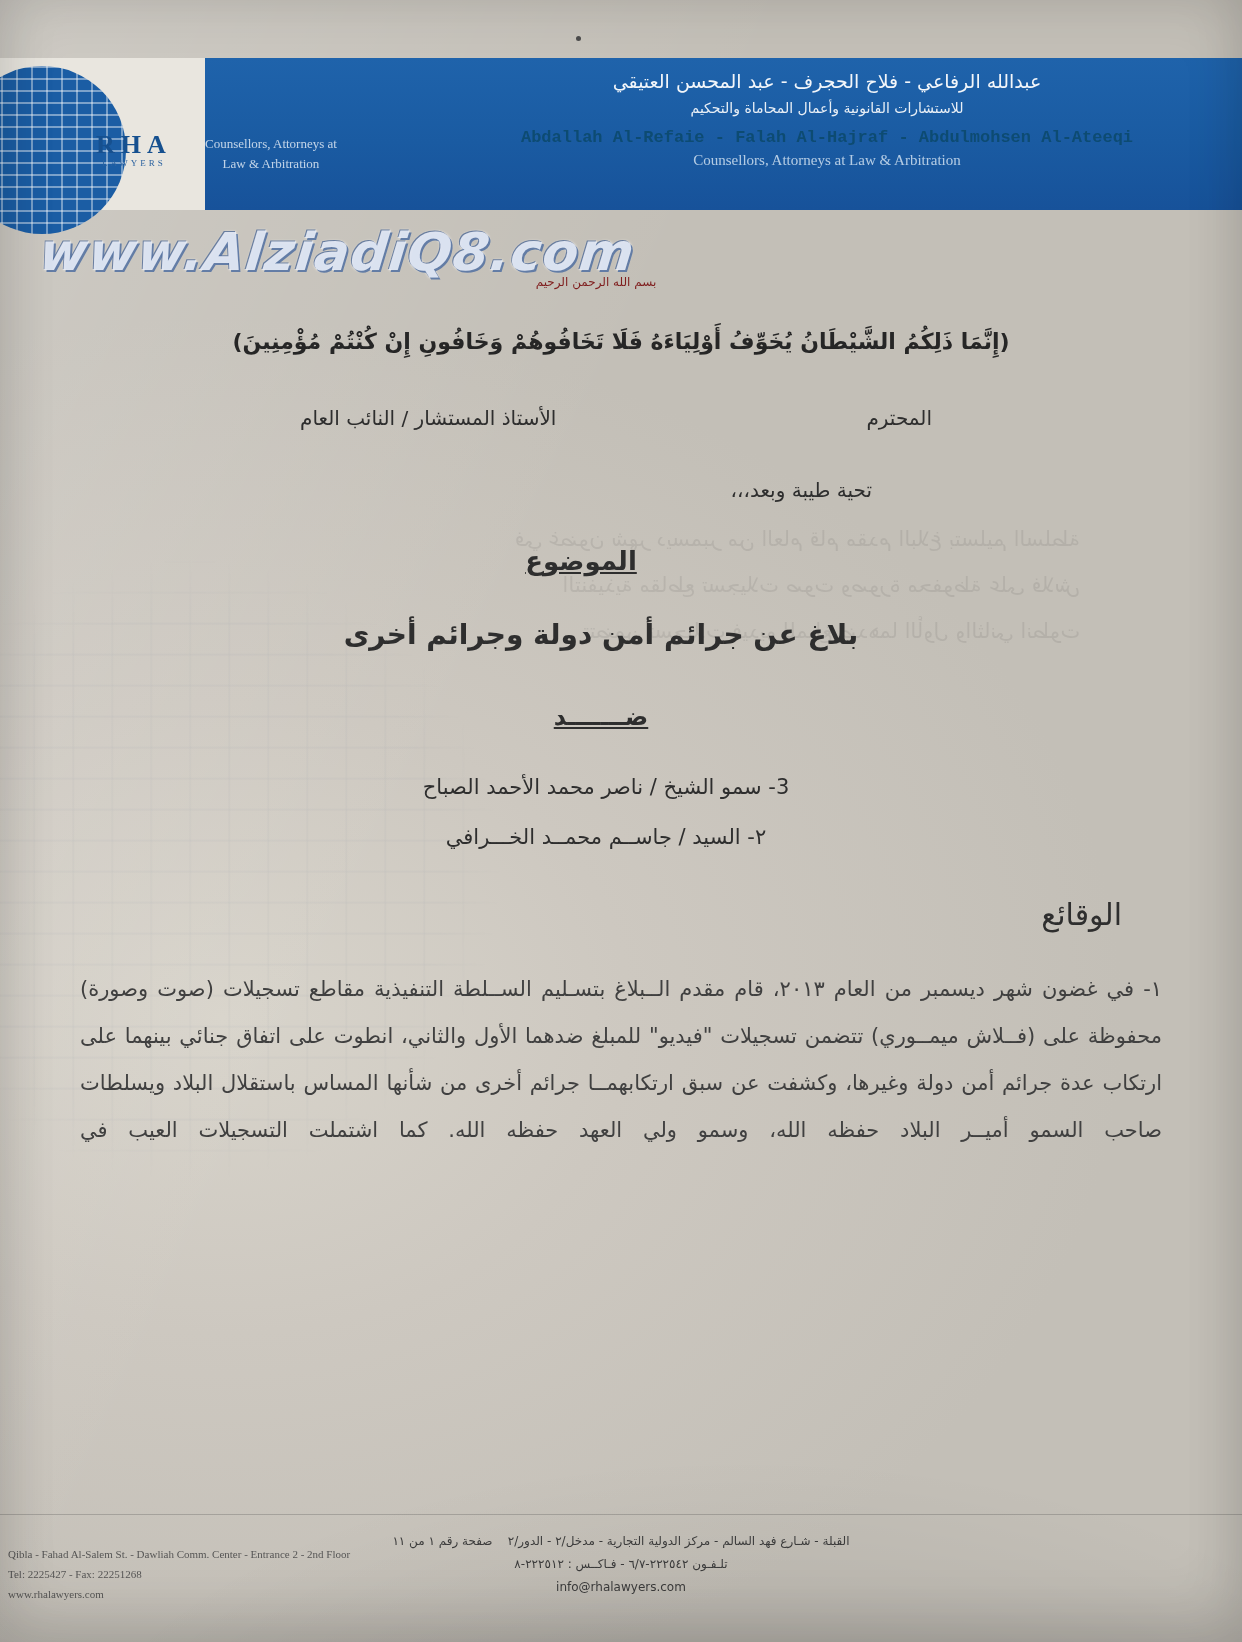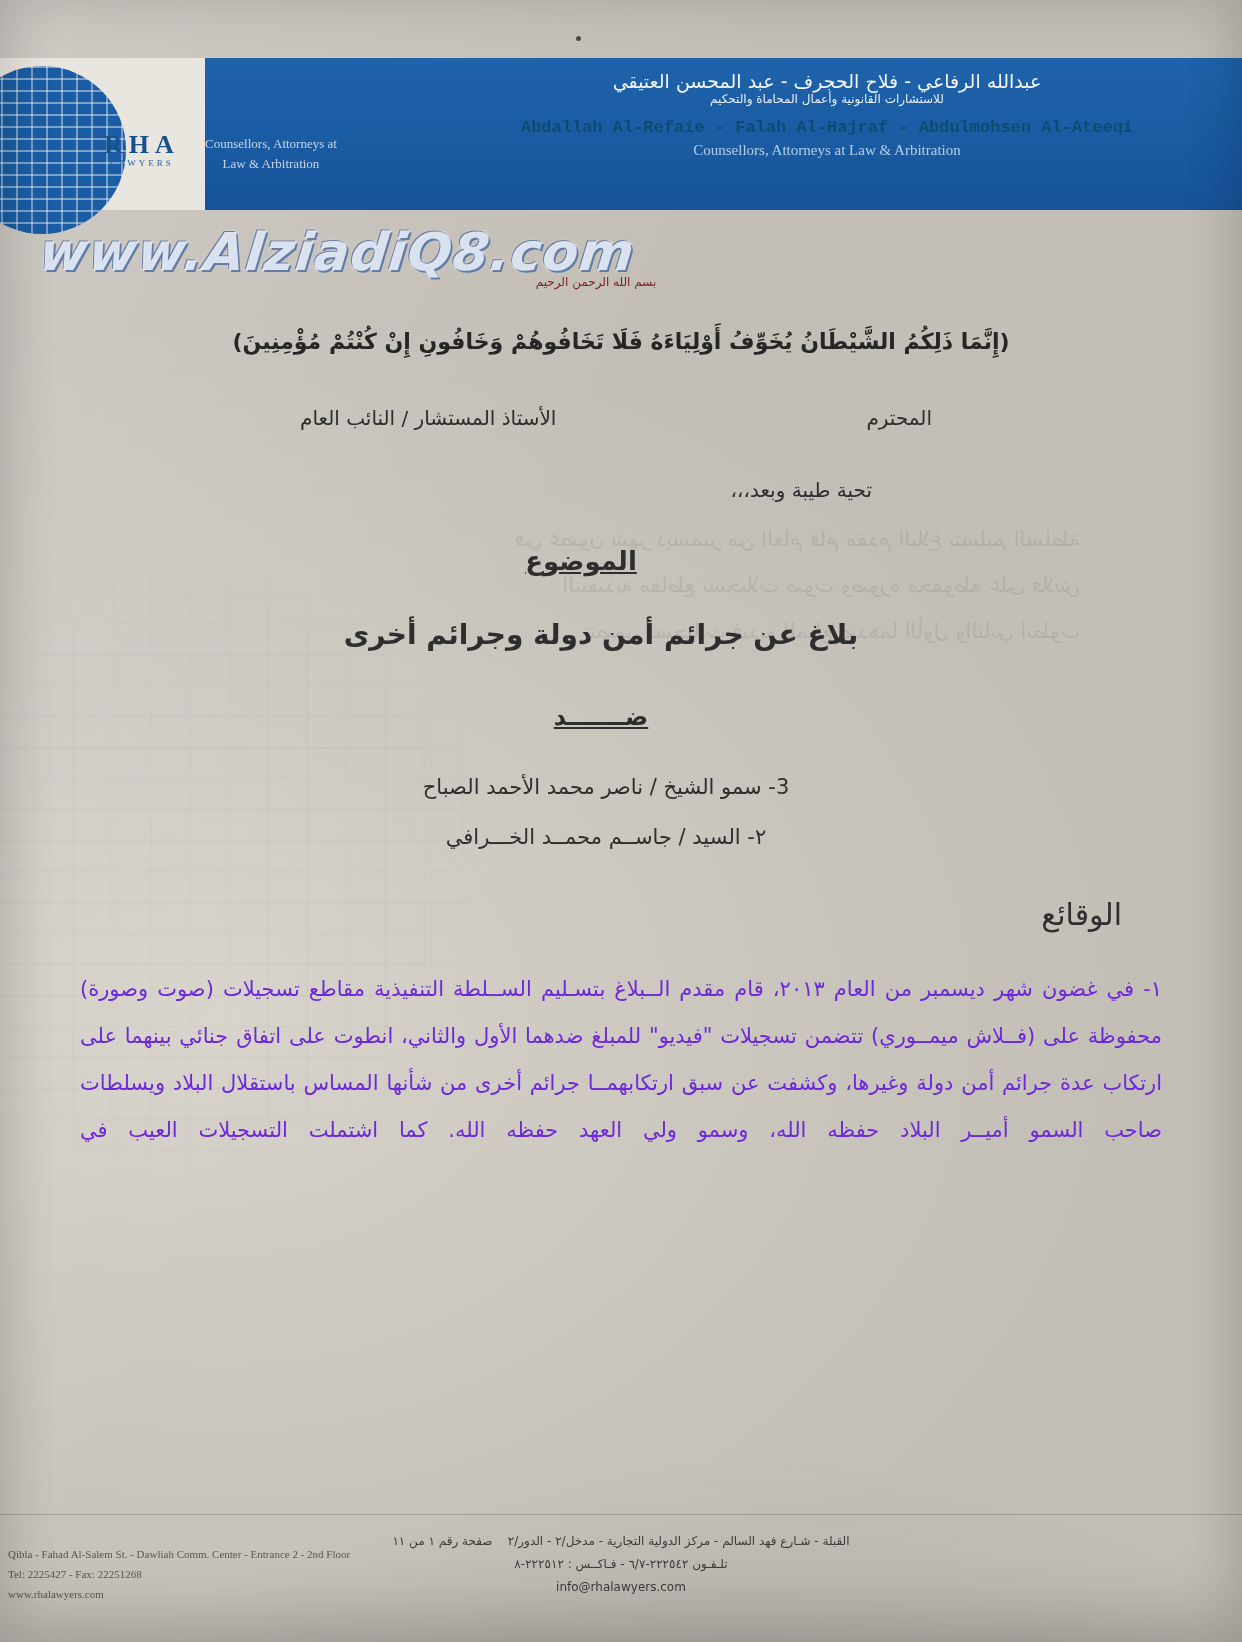--- a/index.html
+++ b/index.html
@@ -95,21 +95,21 @@
     width: 168px;
     height: 168px;
     border-radius: 50%;
     background:
       repeating-linear-gradient(0deg, rgba(255,255,255,0) 0px, rgba(255,255,255,0) 10px, rgba(255,255,255,0.85) 11px, rgba(255,255,255,0) 12px),
       repeating-linear-gradient(90deg, rgba(255,255,255,0) 0px, rgba(255,255,255,0) 13px, rgba(255,255,255,0.8) 14px, rgba(255,255,255,0) 15px),
       #1b5da4;
   }
   .lh-logo {
     position: absolute;
-    left: 104px;
+    left: 96px;
     top: 72px;
     text-align: center;
     color: #1a4f8f;
   }
   .lh-logo .rha {
     font-family: "Liberation Serif", serif;
     font-weight: bold;
     font-size: 26px;
     letter-spacing: 6px;
     color: #16508f;
@@ -142,21 +142,22 @@
     color: #ffffff;
   }
   .lh-ar1 {
     font-size: 19px;
     font-weight: normal;
     letter-spacing: 1px;
     direction: rtl;
     opacity: 0.95;
   }
   .lh-ar2 {
-    font-size: 12px;
+    font-size: 14px;
+    margin-top: 8px;
     direction: rtl;
     opacity: 0.9;
   }
   .lh-en1 {
     font-family: Liberation Mono, monospace;
     font-size: 17px;
     font-weight: bold;
     color: #0c4a6e;
     margin-top: 12px;
     opacity: 0.92;
@@ -267,21 +268,21 @@
     font-size: 30px;
     text-align: right;
     padding-right: 40px;
   }
   .para {
     margin-top: 34px;
     font-size: 21px;
     line-height: 47px;
     text-align: justify;
     text-align-last: justify;
-    color: #6d28d9;
+    color: #404040;
   }
 
   
   .footer {
     position: absolute;
     left: 0;
     bottom: 18px;
     width: 1242px;
     height: 100px;
     color: #3b3b3b;

